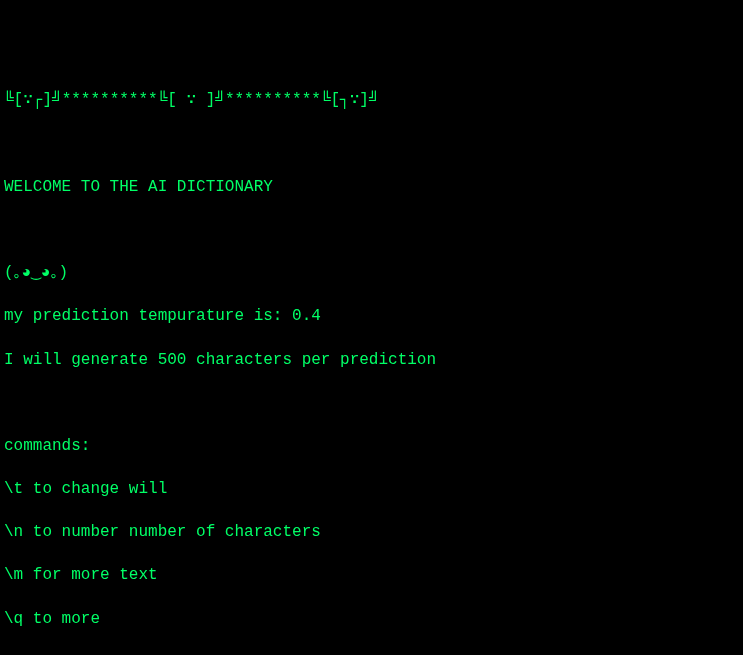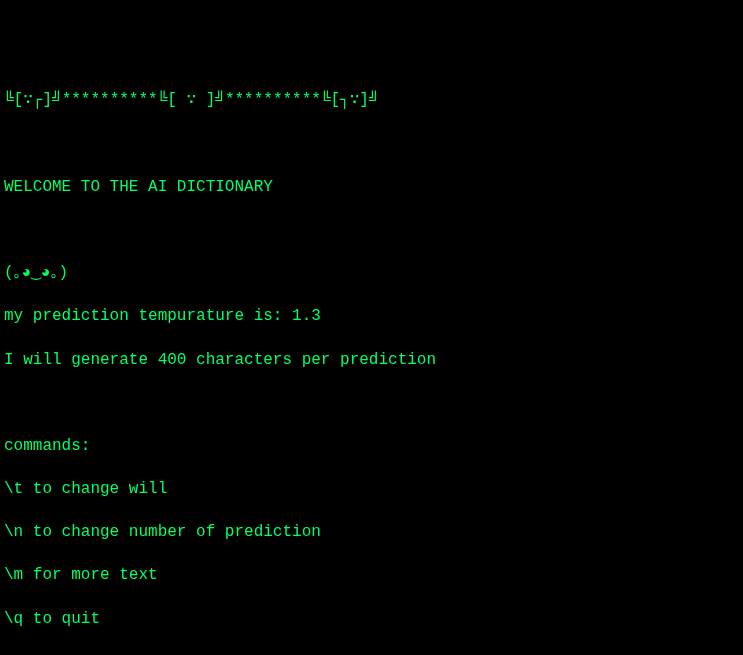--- a/index.html
+++ b/index.html
@@ -23,28 +23,28 @@
 </head>
 <body>
 
 
 
 <span class="line">╚[∵┌]╝**********╚[ ∵ ]╝**********╚[┐∵]╝</span>
 <span class="blank"></span>
 <span class="line">WELCOME TO THE AI DICTIONARY</span>
 <span class="blank"></span>
 <span class="line">(｡◕‿◕｡)</span>
-<span class="line">my prediction tempurature is: 1.3</span>
-<span class="line">I will generate 400 characters per prediction</span>
+<span class="line">my prediction tempurature is: 0.4</span>
+<span class="line">I will generate 500 characters per prediction</span>
 <span class="blank"></span>
 <span class="line">commands:</span>
 <span class="line">\t to change will</span>
-<span class="line">\n to change number of prediction</span>
+<span class="line">\n to number number of characters</span>
 <span class="line">\m for more text</span>
-<span class="line">\q to quit</span>
+<span class="line">\q to more</span>
 <span class="blank"></span>
 
 
 
 
 
 
 
 
 

